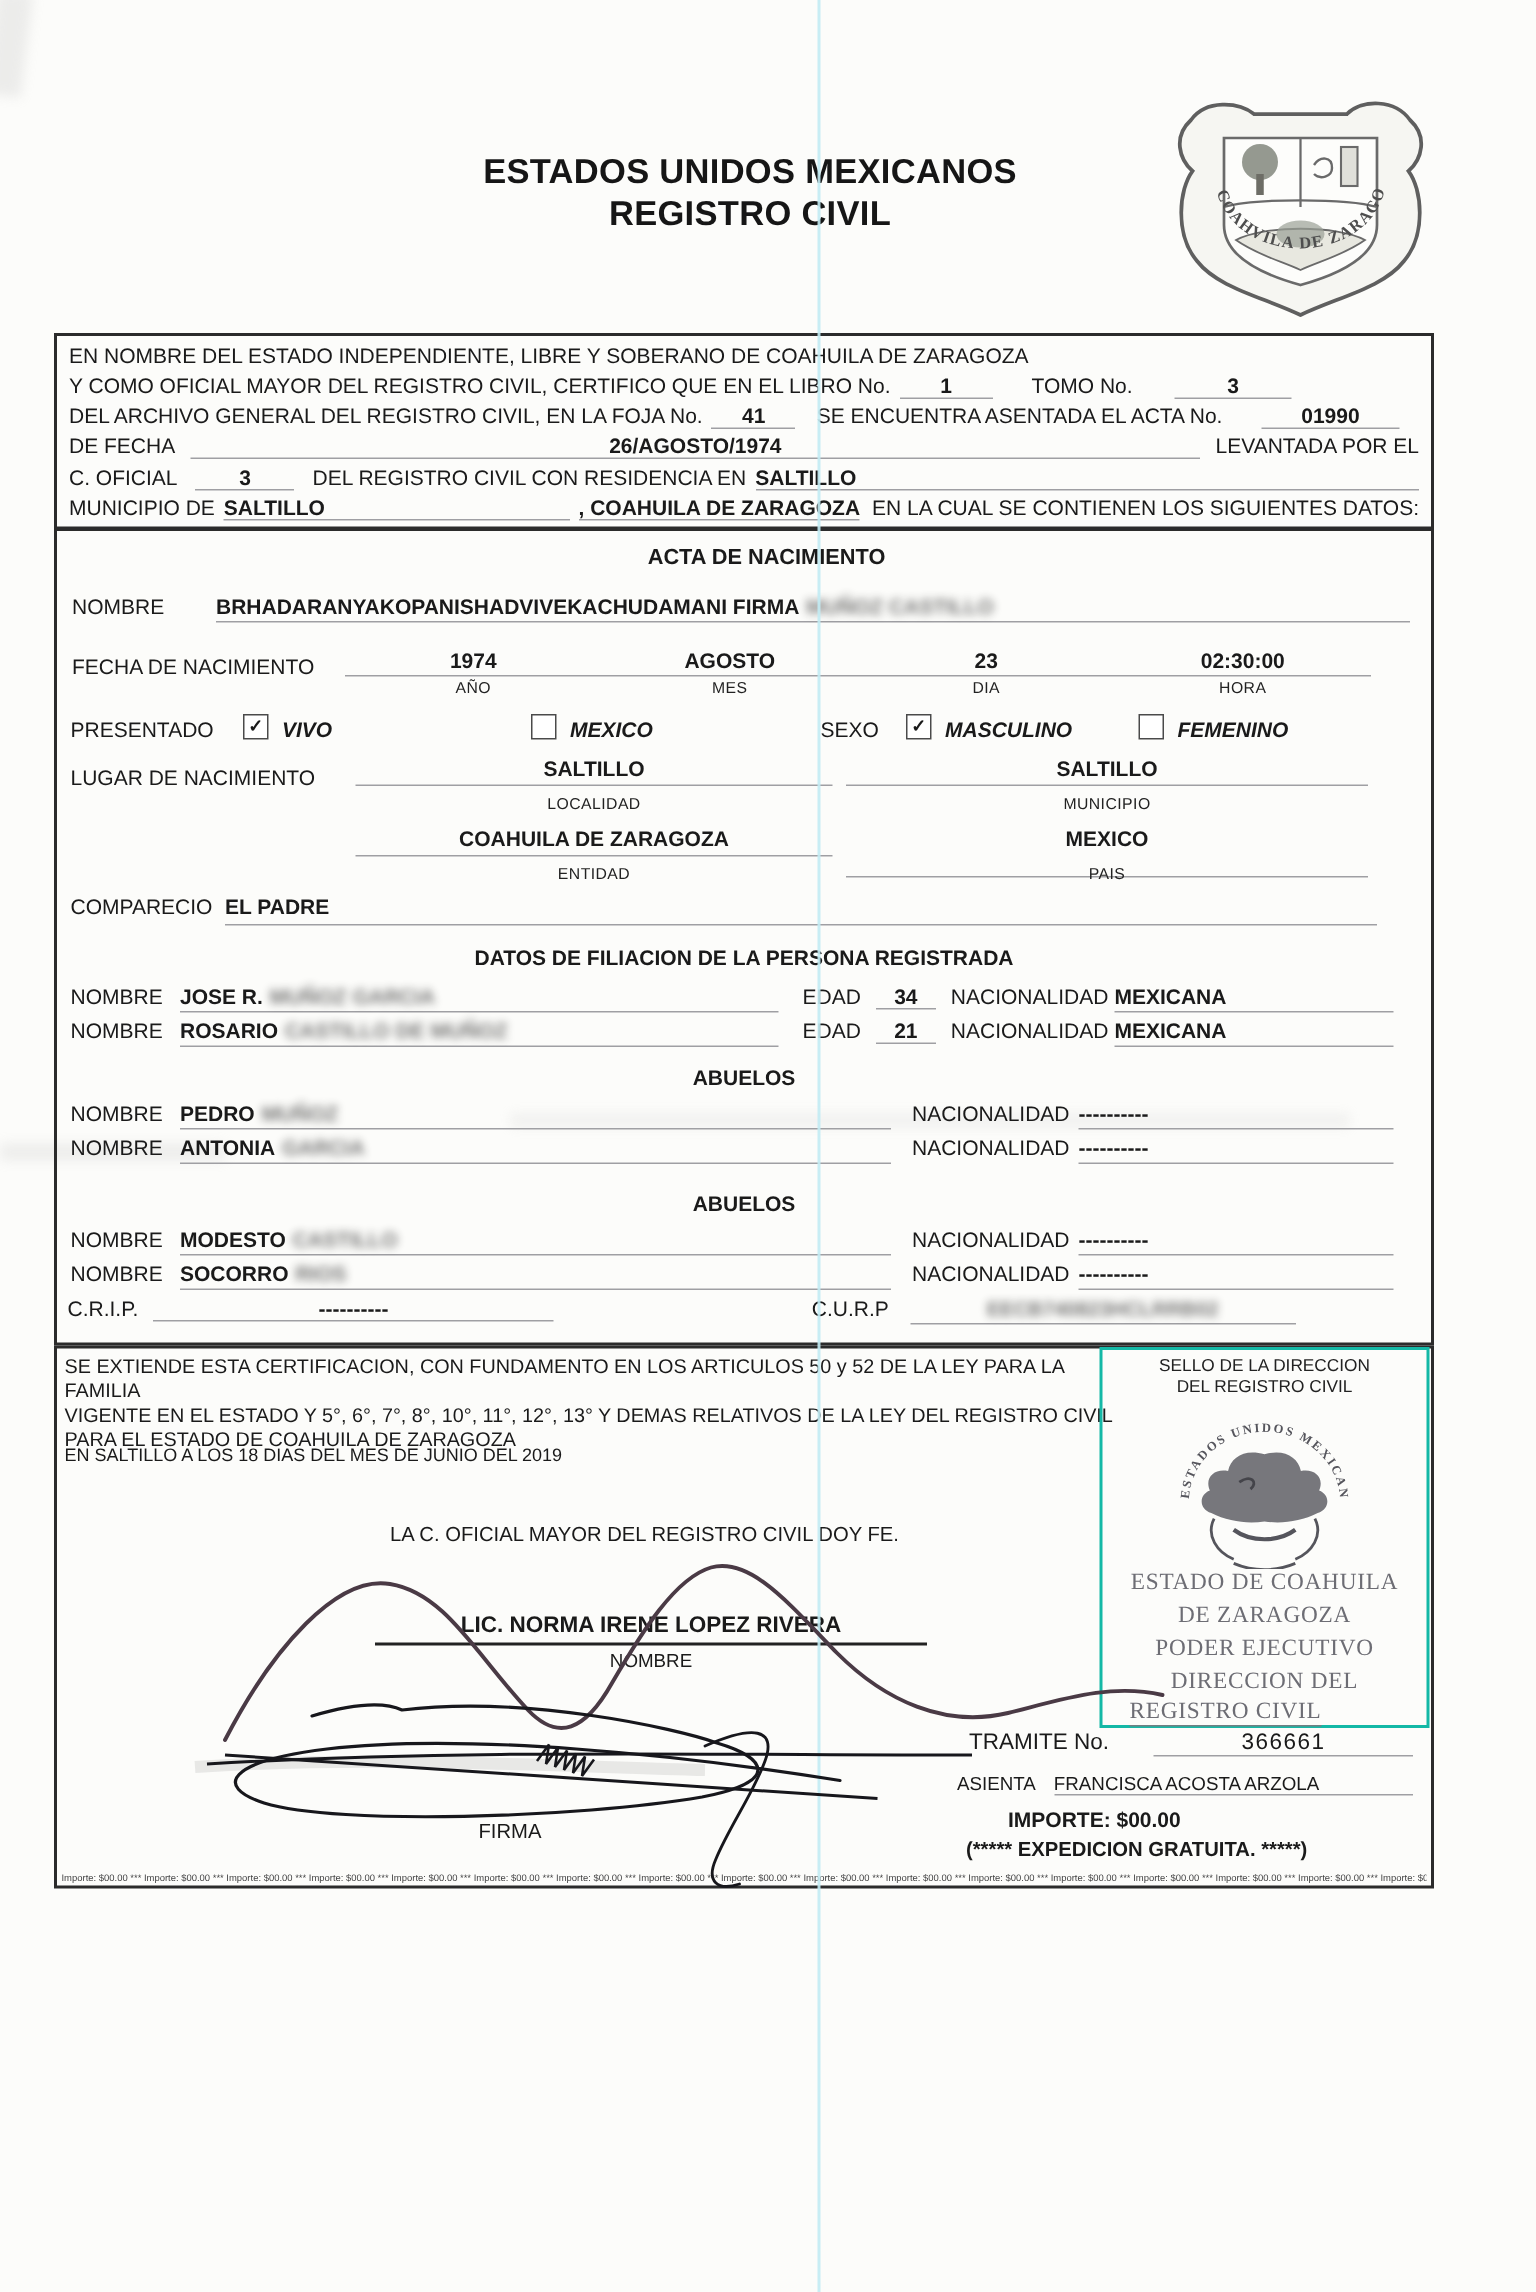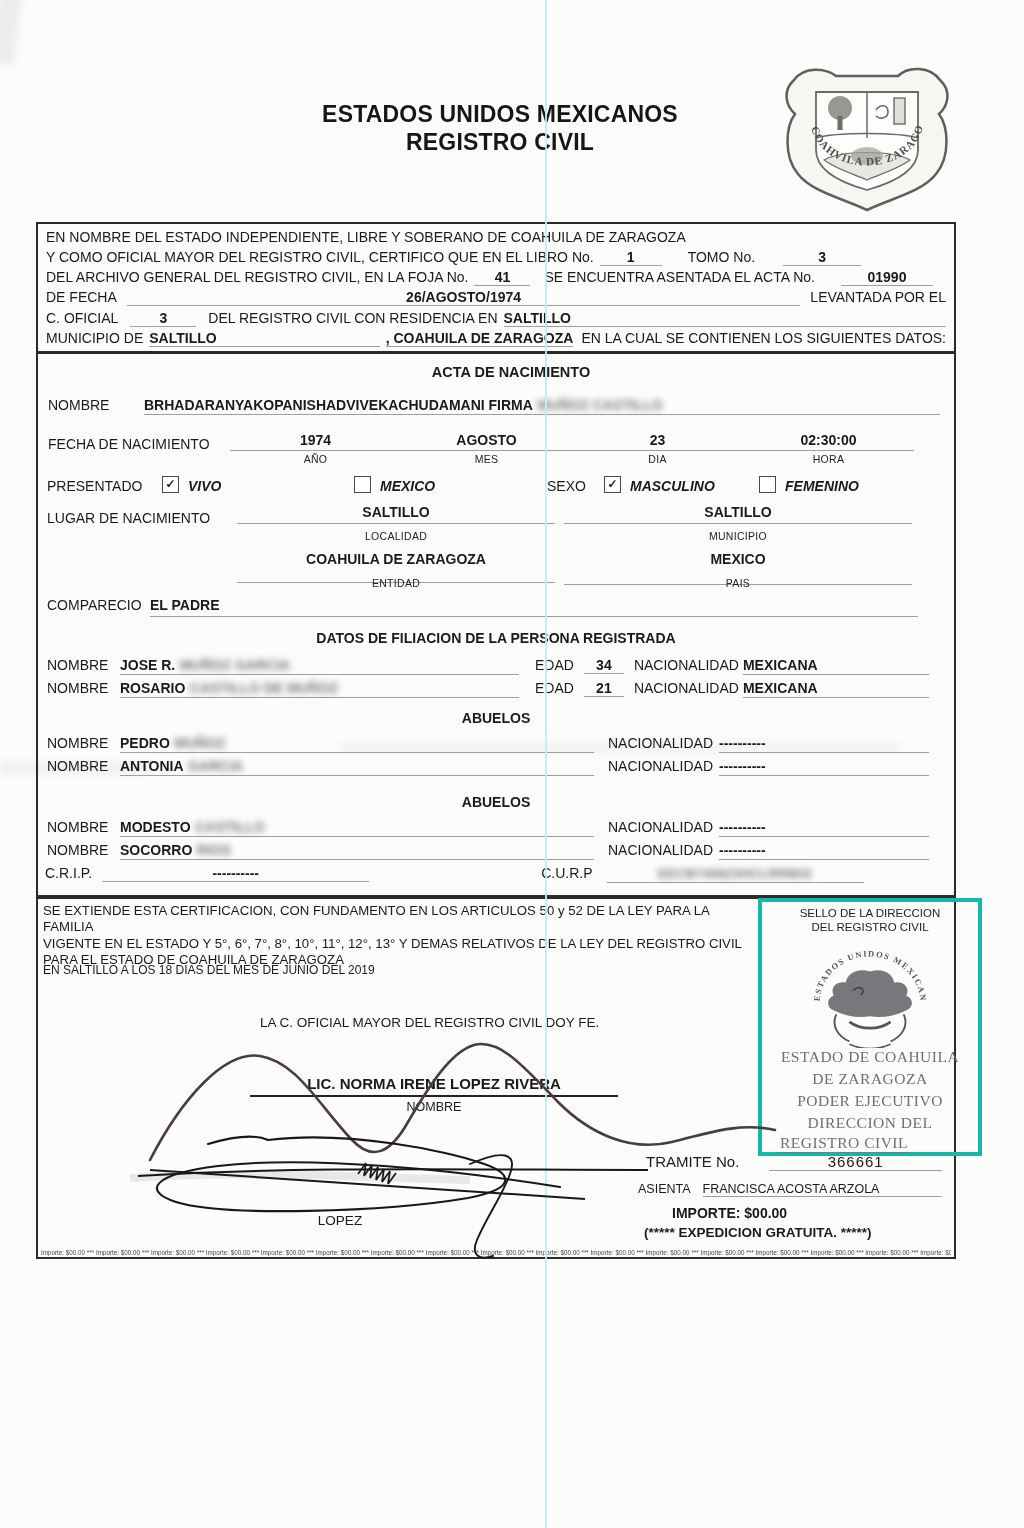--- a/index.html
+++ b/index.html
@@ -139,21 +139,21 @@
     <div class="abs val it" style="left:592px;top:124px;">MASCULINO</div>
     <span class="cb abs" style="left:721px;top:122px;"></span>
     <div class="abs val it" style="left:747px;top:124px;">FEMENINO</div>
 
     <div class="abs lbl" style="left:9px;top:156px;">LUGAR DE NACIMIENTO</div>
     <div class="abs u val ctr" style="left:199px;top:150px;width:318px;padding-bottom:3px;">SALTILLO</div>
     <div class="abs sub ctr" style="left:199px;top:176px;width:318px;">LOCALIDAD</div>
     <div class="abs u val ctr" style="left:526px;top:150px;width:348px;padding-bottom:3px;">SALTILLO</div>
     <div class="abs sub ctr" style="left:526px;top:176px;width:348px;">MUNICIPIO</div>
 
-    <div class="abs u val ctr" style="left:199px;top:197px;width:318px;padding-bottom:15px;">COAHUILA DE ZARAGOZA</div>
+    <div class="abs u val ctr" style="left:199px;top:197px;width:318px;padding-bottom:3px;">COAHUILA DE ZARAGOZA</div>
     <div class="abs sub ctr" style="left:199px;top:223px;width:318px;">ENTIDAD</div>
     <div class="abs u val ctr" style="left:526px;top:197px;width:348px;padding-bottom:17px;">MEXICO</div>
     <div class="abs sub ctr" style="left:526px;top:223px;width:348px;">PAIS</div>
 
     <div class="row" style="left:9px;top:242px;right:36px;justify-content:flex-end;">
       <span class="lbl" style="width:103px;flex:none;">COMPARECIO</span>
       <span class="u" style="flex:1;padding-bottom:2px;"><span class="val">EL PADRE</span></span>
     </div>
 
     <div class="abs b ctr" style="left:0;top:276px;width:100%;font-size:14px;">DATOS DE FILIACION DE LA PERSONA REGISTRADA</div>
@@ -234,21 +234,21 @@
 
   <div class="box" style="left:36px;top:897px;width:916px;height:358px;">
 
     <div class="abs" style="left:5px;top:4px;width:700px;font-size:13.2px;line-height:16.4px;">
       <div>SE EXTIENDE ESTA CERTIFICACION, CON FUNDAMENTO EN LOS ARTICULOS 50 y 52 DE LA LEY PARA LA FAMILIA</div>
       <div>VIGENTE EN EL ESTADO Y 5°, 6°, 7°,  8°, 10°, 11°, 12°, 13°  Y DEMAS RELATIVOS DE LA LEY DEL REGISTRO CIVIL</div>
       <div>PARA EL ESTADO DE COAHUILA DE ZARAGOZA</div>
     </div>
     <div class="abs" style="left:5px;top:64px;font-size:12px;">EN SALTILLO A LOS 18 DIAS DEL MES DE JUNIO DEL 2019</div>
 
-    <div class="abs" style="left:720px;top:-1px;width:216px;height:250px;border:4px solid #14b8a6;">
+    <div class="abs" style="left:695px;top:-1px;width:216px;height:250px;border:2px solid #14b8a6;">
       <div class="sealhdr" style="top:5px;">SELLO DE LA DIRECCION</div>
       <div class="sealhdr" style="top:19px;">DEL REGISTRO CIVIL</div>
       <svg class="abs" style="left:28px;top:34px;" width="160" height="112" viewBox="0 0 160 120">
         <defs>
             <path id="ringpath" d="M26,72 A54,50 0 1 1 134,72"></path>
           </defs>
         <text font-size="9" letter-spacing="1.6" fill="#55555c" font-weight="bold">
           <textPath href="#ringpath" startOffset="2">ESTADOS UNIDOS MEXICANOS</textPath>
         </text>
         <path d="M80,38 C66,34 56,40 54,50 C44,48 37,55 41,64 C33,67 33,77 42,80
@@ -267,21 +267,21 @@
     </div>
 
     <div class="abs" style="left:222px;top:116px;font-size:13.5px;">LA C. OFICIAL MAYOR DEL REGISTRO CIVIL DOY FE.</div>
 
     <div class="abs ctr" style="left:212px;top:176px;width:368px;">
       <div class="b" style="font-size:15px;">LIC. NORMA IRENE LOPEZ RIVERA</div>
       <div style="border-bottom:2px solid #222;margin-top:3px;"></div>
       <div style="font-size:12.5px;margin-top:3px;">NOMBRE</div>
     </div>
 
-    <div class="abs ctr" style="left:232px;top:314px;width:140px;font-size:13.5px;">LOPEZ</div>
+    <div class="abs ctr" style="left:232px;top:314px;width:140px;font-size:13.5px;">FIRMA</div>
 
     <div class="row" style="left:608px;top:254px;width:296px;font-size:15px;">
       <span>TRAMITE No.</span>
       <span class="u ctr" style="flex:1;margin-left:30px;letter-spacing:1px;">366661</span>
     </div>
     <div class="row" style="left:600px;top:283px;width:304px;font-size:12.5px;">
       <span>ASIENTA</span>
       <span class="u" style="flex:1;margin-left:12px;">FRANCISCA ACOSTA ARZOLA</span>
     </div>
     <div class="abs b" style="left:634px;top:306px;font-size:14px;">IMPORTE: $00.00</div>

